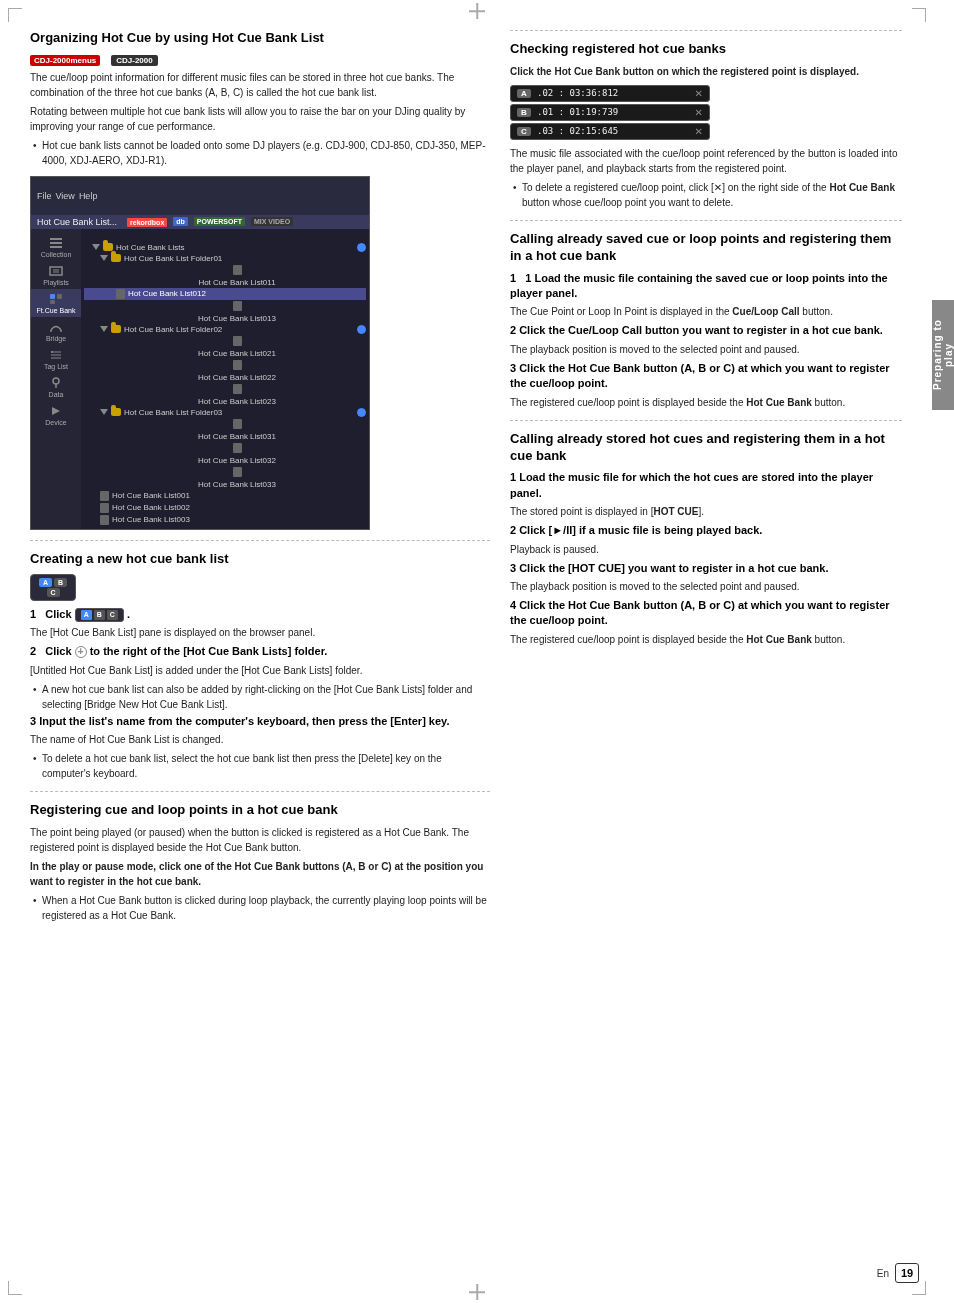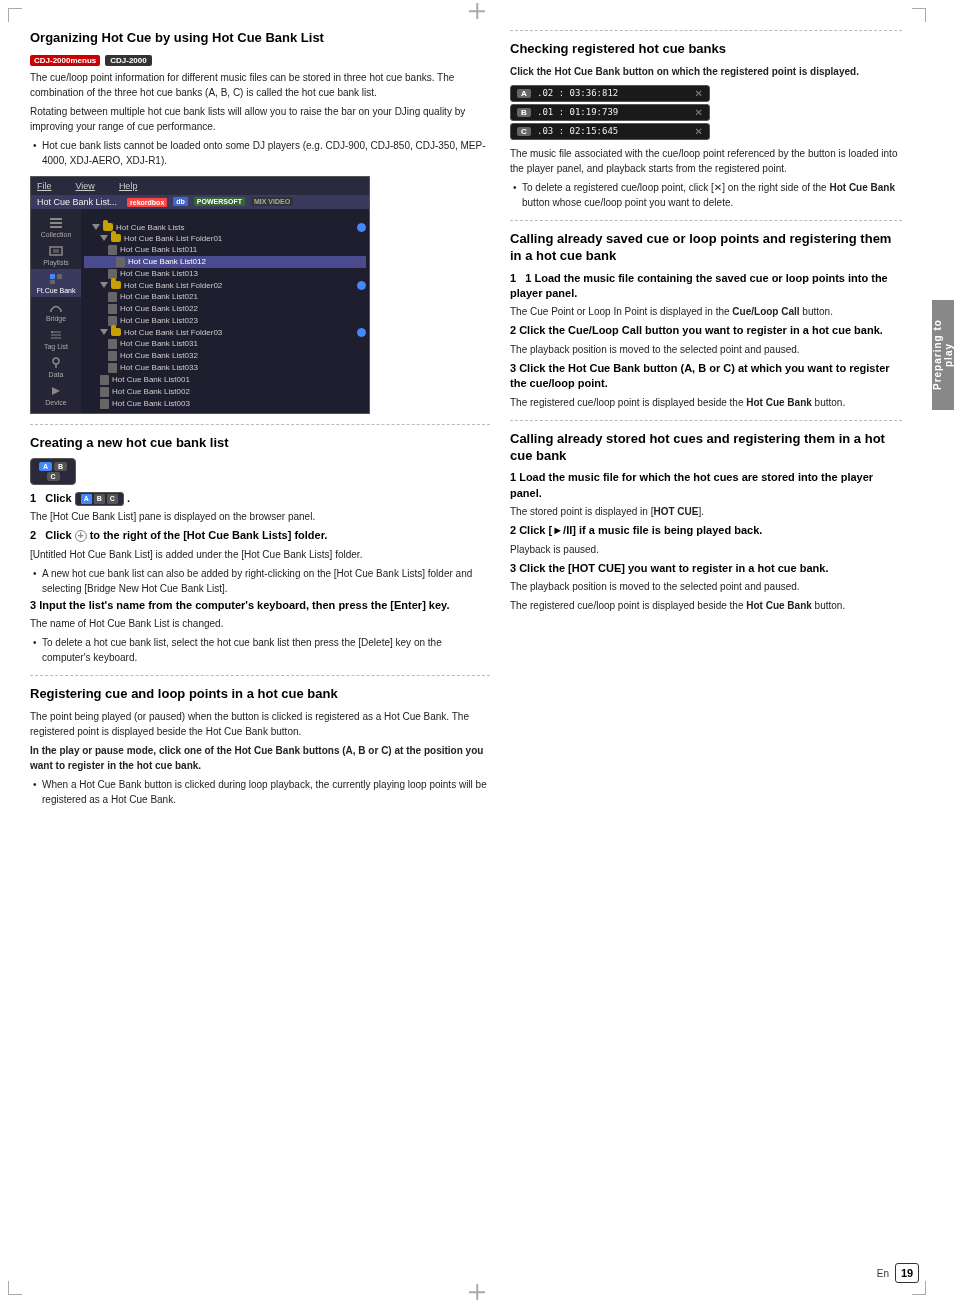--- a/index.html
+++ b/index.html
@@ -127,25 +127,24 @@
       background: #1a1a2e;
       color: #ddd;
       font-size: 9px;
       width: 340px;
       overflow: hidden;
     }
 
     .screenshot-menubar {
       background: #2a2a3e;
       display: flex;
-      gap: 24px;
-      padding: 4px 6px;
+      gap: 4px;
+      padding: 14px 6px;
       font-size: 9px;
       color: #ccc;
-      text-decoration: underline;
     }
 
     .screenshot-titlebar {
       background: #3a3a5e;
       padding: 2px 6px;
       font-size: 9px;
       color: #eee;
       display: flex;
       align-items: center;
       gap: 6px;
@@ -199,21 +198,21 @@
       align-items: center;
       gap: 3px;
       white-space: nowrap;
     }
     .tree-item.selected {
       background: #4a4a8e;
       color: #fff;
     }
     .tree-indent-1 { padding-left: 8px; }
     .tree-indent-2 { padding-left: 16px; }
-    .tree-indent-3 { padding-left: 24px; }
+    .tree-indent-3 { padding-left: 24px; flex-direction: column; }
     .tree-indent-4 { padding-left: 32px; }
 
     .tree-icon-folder {
       display: inline-block;
       width: 10px;
       height: 8px;
       background: #888;
       border-radius: 0 2px 2px 2px;
       position: relative;
       flex-shrink: 0;
@@ -332,21 +331,21 @@
       display: inline-block;
       width: 0; height: 0;
       border-left: 4px solid transparent;
       border-right: 4px solid transparent;
       border-top: 6px solid #888;
       flex-shrink: 0;
     }
 
     .cdj-logo-box {
       display: inline-flex;
-      gap: 5px;
+      gap: 11px;
       margin-bottom: 4px;
     }
     .cdj-red-badge {
       background: #c00;
       color: #fff;
       font-size: 8px;
       font-weight: bold;
       padding: 1px 4px;
       border-radius: 2px;
     }
@@ -719,17 +718,18 @@
 
     <div class="step-heading">1   Load the music file for which the hot cues are stored into the player panel.</div>
     <p class="body-text">The stored point is displayed in [<span class="inline-bold">HOT CUE</span>].</p>
 
     <div class="step-heading">2   Click [►/II] if a music file is being played back.</div>
     <p class="body-text">Playback is paused.</p>
 
     <div class="step-heading">3   Click the [HOT CUE] you want to register in a hot cue bank.</div>
     <p class="body-text">The playback position is moved to the selected point and paused.</p>
 
+    <div class="step-heading">4   Click the Hot Cue Bank button (A, B or C) at which you want to register the cue/loop point.</div>
     <p class="body-text">The registered cue/loop point is displayed beside the <span class="inline-bold">Hot Cue Bank</span> button.</p>
 
   </div>
 
 </div>
 
 </body></html>

